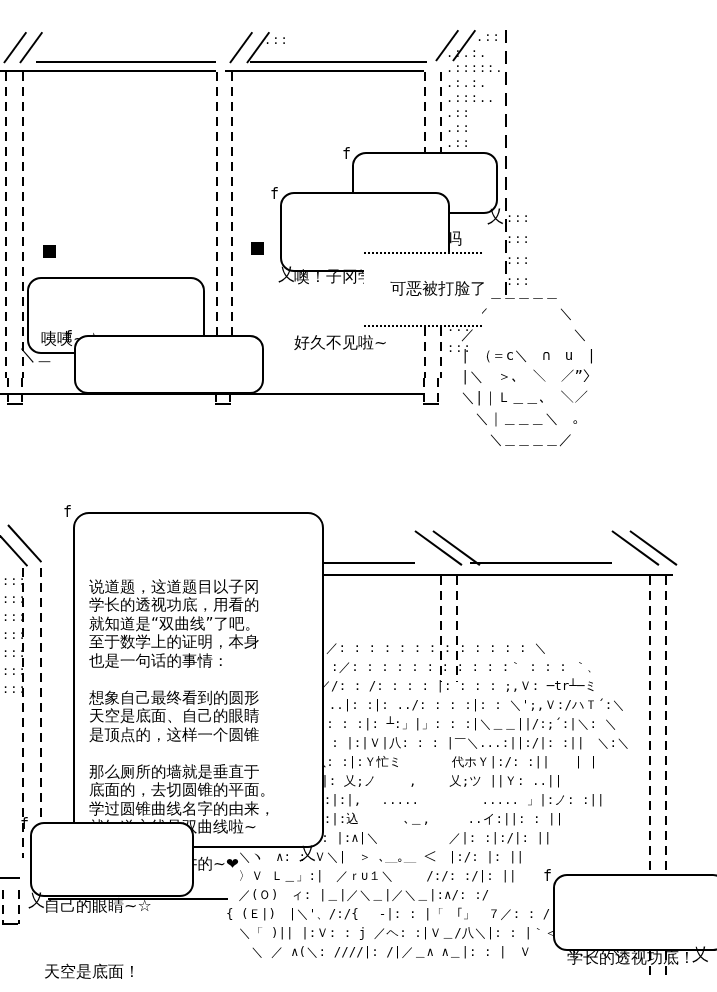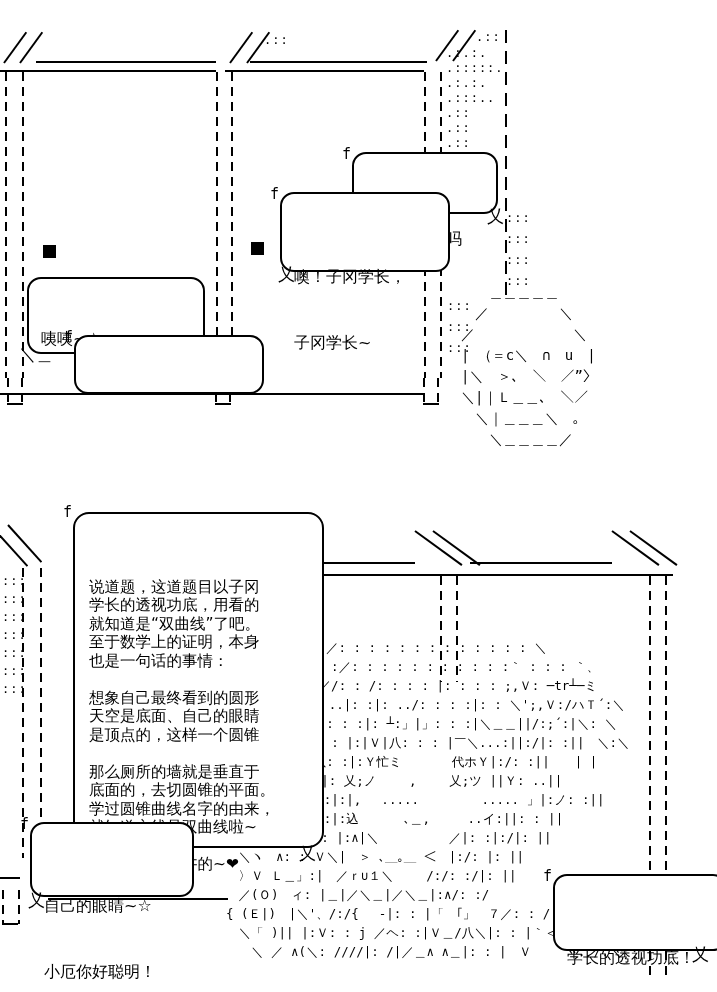--- a/index.html
+++ b/index.html
@@ -104,24 +104,27 @@
 
   <div class="bubble" style="left:352px;top:152px;width:118px;height:44px;padding-top:8px;">
     <span class="corner">f</span>
     <span class="ln">…原来是你吗</span>
     <span class="tail" style="right:-8px;bottom:-15px;">乂</span>
   </div>
 
   <div class="bubble" style="left:280px;top:192px;width:142px;height:64px;">
     <span class="corner">f</span>
     <span class="ln">噢！子冈学长，</span>
-    <span class="ln">子冈学长~</span>
+    <span class="ln">好久不见啦~</span>
     <span class="tail" style="left:-4px;bottom:-15px;">乂</span>
   </div>
 
+  <div class="mutter" style="left:364px;top:252px;width:106px;">
+    <span>可恶被打脸了</span>
+  </div>
 
   <div class="bubble" style="left:27px;top:277px;width:150px;height:62px;padding-top:5px;">
     <span class="ln">咦咦~☆</span>
     <span class="tail" style="left:-10px;bottom:-13px;">＼＿</span>
   </div>
 
   <div class="bubble" style="left:74px;top:335px;width:162px;height:42px;padding-top:7px;">
     <span class="corner">f</span>
   </div>
 
@@ -193,21 +196,21 @@
 学过圆锥曲线名字的由来，
 就知道交线是双曲线啦~
 
 文科数学都有讲的~❤</span>
     <span class="tail" style="right:6px;bottom:-16px;">乂</span>
   </div>
 
   <div class="bubble" style="left:30px;top:822px;width:136px;height:60px;padding-top:5px;">
     <span class="corner">f</span>
     <span class="ln">自己的眼睛~☆</span>
-    <span class="ln">小厄你好聪明！</span>
+    <span class="ln">天空是底面！</span>
     <span class="tail" style="left:-4px;bottom:-16px;">乂</span>
   </div>
 
   <div class="bubble" style="left:553px;top:874px;width:146px;height:62px;padding-top:5px;">
     <span class="corner">f</span>
     <span class="ln">学长的透视功底！</span>
     
     <span class="tail" style="right:16px;bottom:-16px;">乂</span>
   </div>
 

